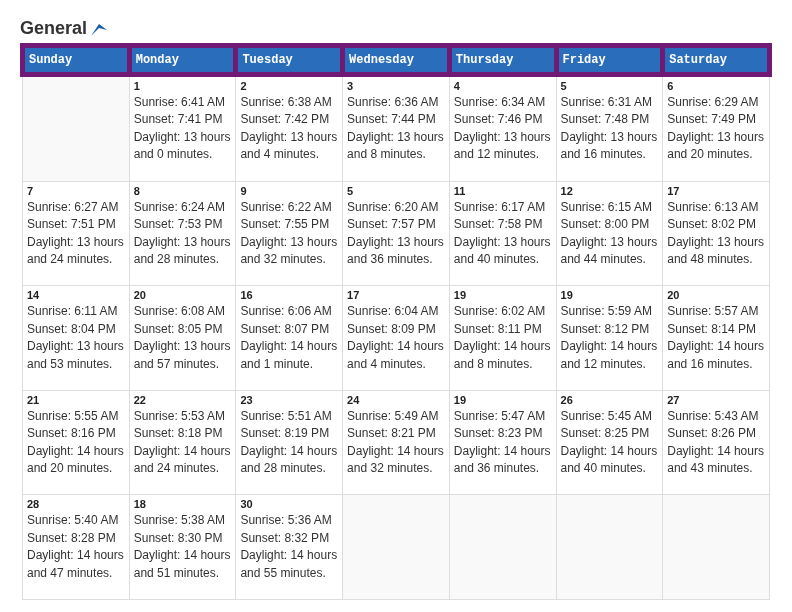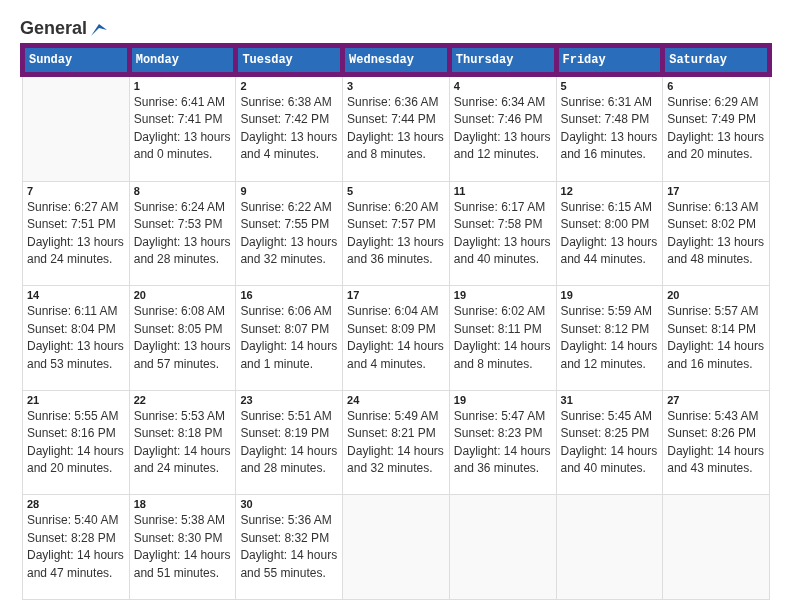--- a/index.html
+++ b/index.html
@@ -220,21 +220,21 @@
           </td>
           <td>
             <span class="day-num">24</span>
             <div class="day-info">Sunrise: 5:49 AM<br>Sunset: 8:21 PM<br>Daylight: 14 hours<br>and 32 minutes.</div>
           </td>
           <td>
             <span class="day-num">19</span>
             <div class="day-info">Sunrise: 5:47 AM<br>Sunset: 8:23 PM<br>Daylight: 14 hours<br>and 36 minutes.</div>
           </td>
           <td>
-            <span class="day-num">31</span>
+            <span class="day-num">26</span>
             <div class="day-info">Sunrise: 5:45 AM<br>Sunset: 8:25 PM<br>Daylight: 14 hours<br>and 40 minutes.</div>
           </td>
           <td>
             <span class="day-num">27</span>
             <div class="day-info">Sunrise: 5:43 AM<br>Sunset: 8:26 PM<br>Daylight: 14 hours<br>and 43 minutes.</div>
           </td>
         </tr>
         <tr>
           <td>
             <span class="day-num">28</span>

